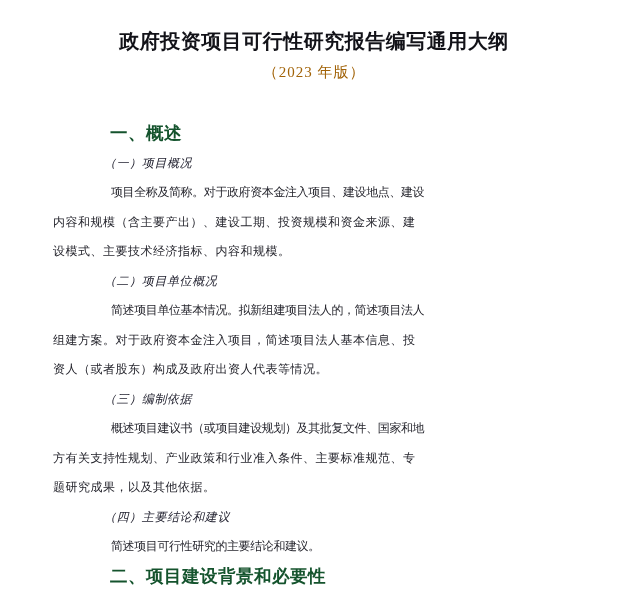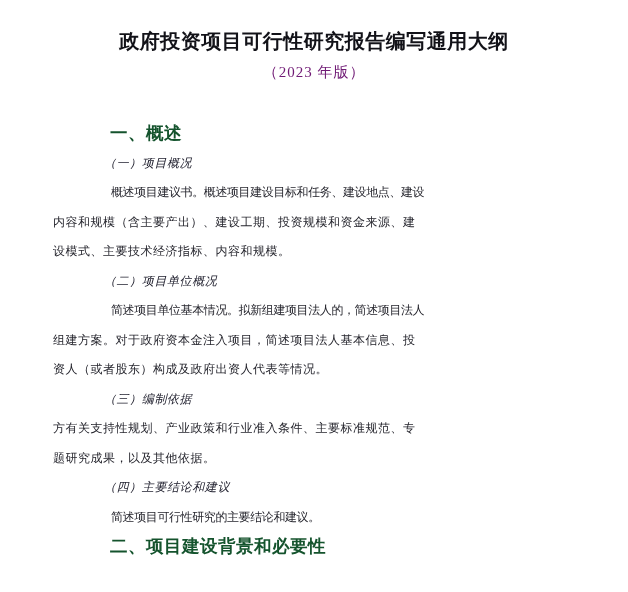--- a/index.html
+++ b/index.html
@@ -31,21 +31,21 @@
   }
   .doc-subtitle {
     position: absolute;
     top: 60px;
     left: 0;
     width: 628px;
     text-align: center;
     font-size: 15px;
     line-height: 24px;
     letter-spacing: 1px;
-    color: #701a75;
+    color: #a16207;
     white-space: nowrap;
   }
   .content {
     position: absolute;
     left: 53px;
     top: 119px;
     width: 520px;
   }
   .line {
     height: 29.5px;
@@ -79,28 +79,29 @@
 
 <div class="page">
 
   <div class="doc-title">政府投资项目可行性研究报告编写通用大纲</div>
 
   <div class="doc-subtitle">（2023 年版）</div>
 
   <div class="content">
     <div class="line h1">一、概述</div>
     <div class="line h2">（一）项目概况</div>
-    <div class="line first">概述项目建议书。概述项目建设目标和任务、建设地点、建设</div>
+    <div class="line first">项目全称及简称。对于政府资本金注入项目、建设地点、建设</div>
     <div class="line">内容和规模（含主要产出）、建设工期、投资规模和资金来源、建</div>
     <div class="line">设模式、主要技术经济指标、内容和规模。</div>
     <div class="line h2">（二）项目单位概况</div>
     <div class="line first">简述项目单位基本情况。拟新组建项目法人的，简述项目法人</div>
     <div class="line">组建方案。对于政府资本金注入项目，简述项目法人基本信息、投</div>
     <div class="line">资人（或者股东）构成及政府出资人代表等情况。</div>
     <div class="line h2">（三）编制依据</div>
+    <div class="line first">概述项目建议书（或项目建设规划）及其批复文件、国家和地</div>
     <div class="line">方有关支持性规划、产业政策和行业准入条件、主要标准规范、专</div>
     <div class="line">题研究成果，以及其他依据。</div>
     <div class="line h2">（四）主要结论和建议</div>
     <div class="line first">简述项目可行性研究的主要结论和建议。</div>
     <div class="line h1">二、项目建设背景和必要性</div>
   </div>
 
 </div>
 
 </body></html>

